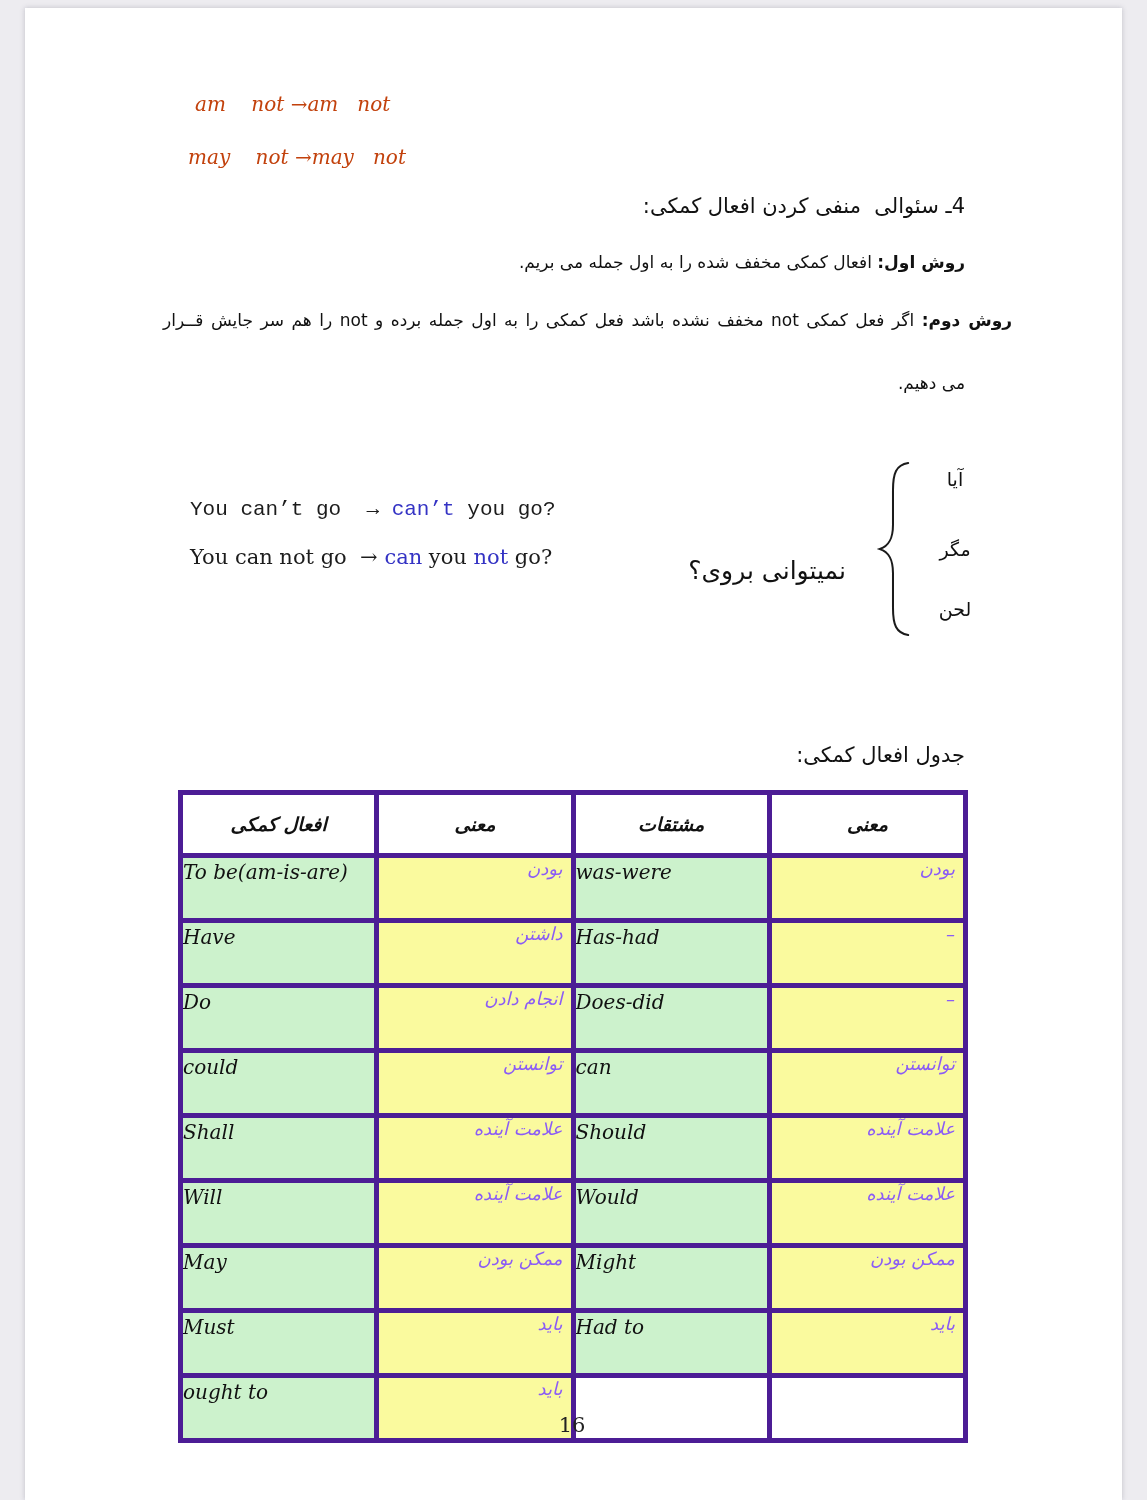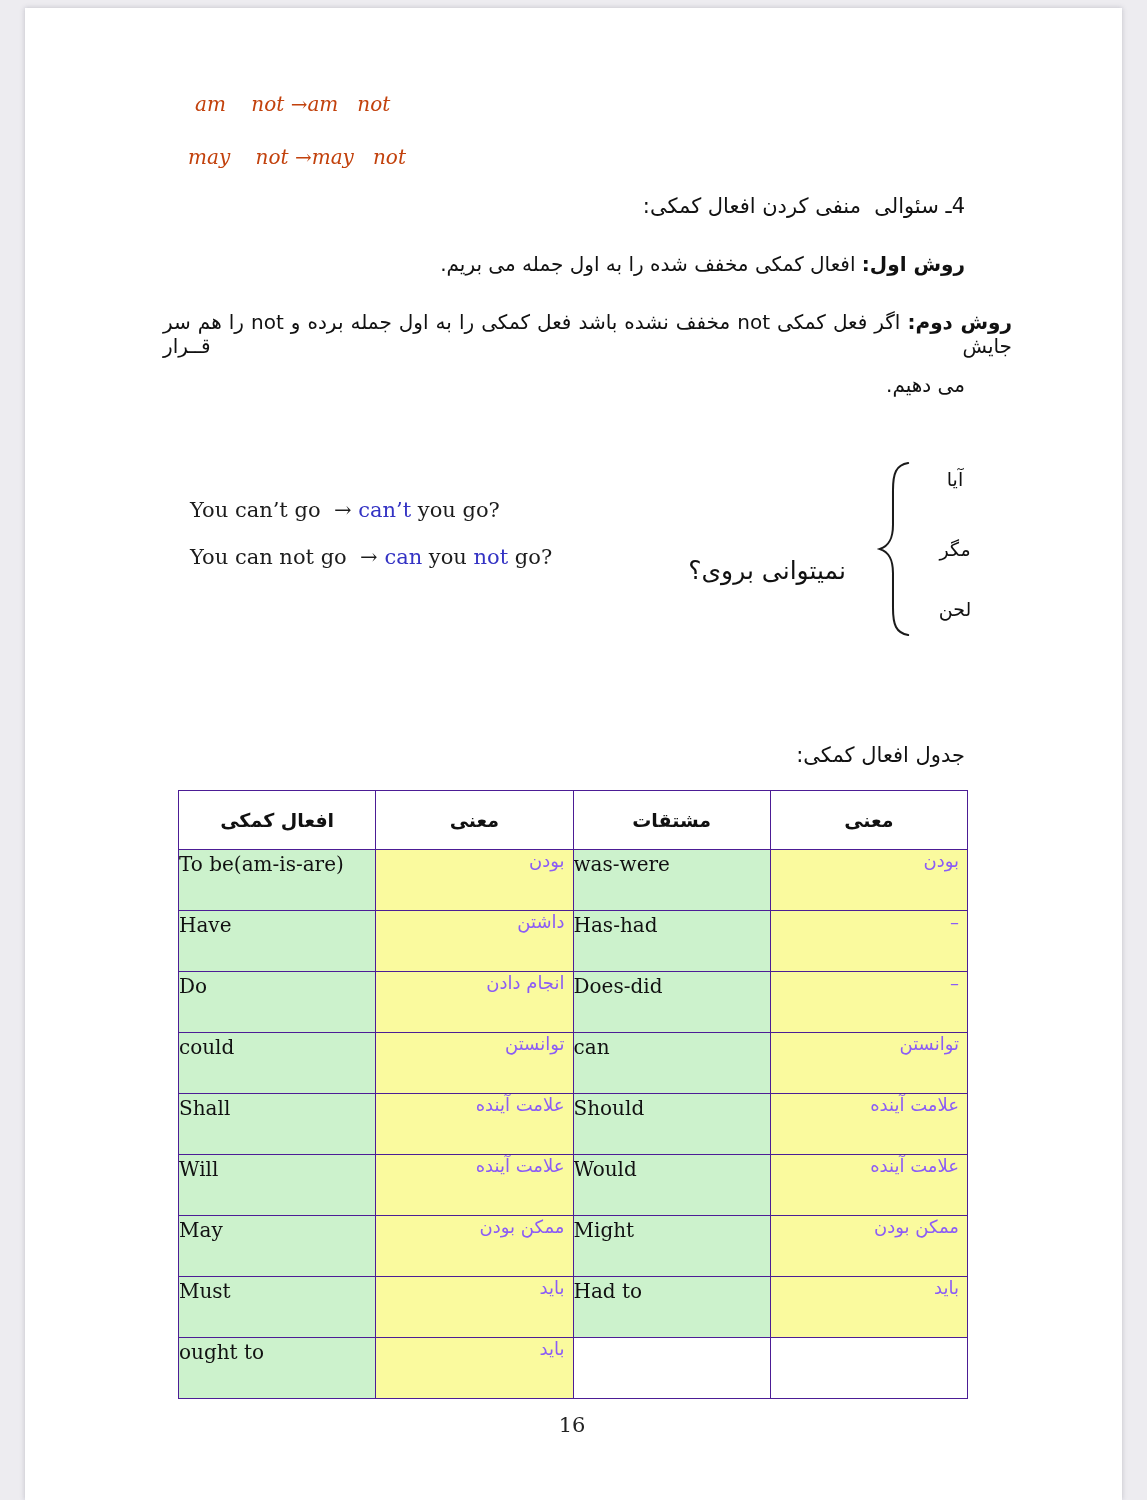--- a/index.html
+++ b/index.html
@@ -15,37 +15,37 @@
   }
   .abs{position:absolute;}
   
   .conv-line{
     font-family:"DejaVu Serif",serif;font-style:italic;font-size:20px;color:#c2410c;
     white-space:pre;
   }
   
   .fa{direction:rtl;font-family:"DejaVu Sans",sans-serif;color:#111;}
   .fa-head{font-size:21px;font-weight:normal;white-space:pre;}
-  .fa-par{font-size:20px;}
+  .fa-par{font-size:17px;}
   .fa-par b{font-weight:bold;}
   .justify-line{text-align:justify;text-align-last:justify;}
   
   .ex-line{
     font-family:"DejaVu Serif",serif;font-size:21px;color:#1c1c1c;white-space:pre;
   }
   .blue{color:#3433c4;}
   
   .brace-item{font-size:19px;text-align:center;}
   .brace-label{font-size:25px;margin-top:20px;}
   
   .aux-table{
     border-collapse:collapse;table-layout:fixed;width:790px;
   }
   .aux-table th,.aux-table td{
-    border:1px solid #4c1d95;vertical-align:top;overflow:hidden;
+    border:5px solid #4c1d95;vertical-align:top;overflow:hidden;font-style:italic;
   }
   .aux-table th{
     height:56px;background:#ffffff;font-size:19px;font-weight:bold;
     text-align:center;vertical-align:middle;direction:rtl;
     font-family:"DejaVu Sans",sans-serif;color:#111;
   }
   .aux-table td{height:56px;}
   .en-cell{
     background:#ccf2cc;direction:ltr;text-align:left;
     font-family:"DejaVu Serif",serif;font-size:20px;color:#111;
@@ -71,21 +71,21 @@
 <div class="abs conv-line" style="left:188px;top:145px;"><span>may    not </span><span>→</span><span>may   not</span></div>
 
 <div class="abs fa fa-head" style="right:182px;top:194px;">4ـ سئوالی  منفی کردن افعال کمکی:</div>
 
 <div class="abs fa fa-par" style="right:182px;top:252px;"><b>روش اول:</b><span> افعال کمکی مخفف شده را به اول جمله می بریم.</span></div>
 
 <div class="abs fa fa-par justify-line" style="left:163px;top:310px;width:849px;"><b>روش دوم:</b><span> اگر فعل کمکی not مخفف نشده باشد فعل کمکی را به اول جمله برده و not را هم سر جایش قــرار</span></div>
 
 <div class="abs fa fa-par" style="right:182px;top:373px;">می دهیم.</div>
 
-<div class="abs ex-line" style="left:190px;top:498px;"><span>You can’t go  </span><span>→ </span><span class="blue">can’t</span><span> you go?</span></div>
+<div class="abs ex-line" style="left:190px;top:498px;font-family:Liberation Mono, monospace;"><span>You can’t go  </span><span>→ </span><span class="blue">can’t</span><span> you go?</span></div>
 
 <div class="abs ex-line" style="left:190px;top:545px;"><span>You can not go  </span><span>→ </span><span class="blue">can</span><span> you </span><span class="blue">not</span><span> go?</span></div>
 
 <div class="abs" style="left:872px;top:460px;width:44px;height:178px;">
   <svg width="44" height="178" viewBox="0 0 36 176" xmlns="http://www.w3.org/2000/svg">
     <path d="M 32 3 C 20 5, 17 13, 17 30 L 17 64 C 17 78, 13 85, 4 88 C 13 91, 17 98, 17 112 L 17 146 C 17 163, 20 171, 32 173" fill="none" stroke="#1b1b1b" stroke-width="2" stroke-linecap="round"></path>
   </svg>
 </div>
 
 <div class="abs fa brace-item" style="left:922px;top:468px;width:66px;">آیا</div>

